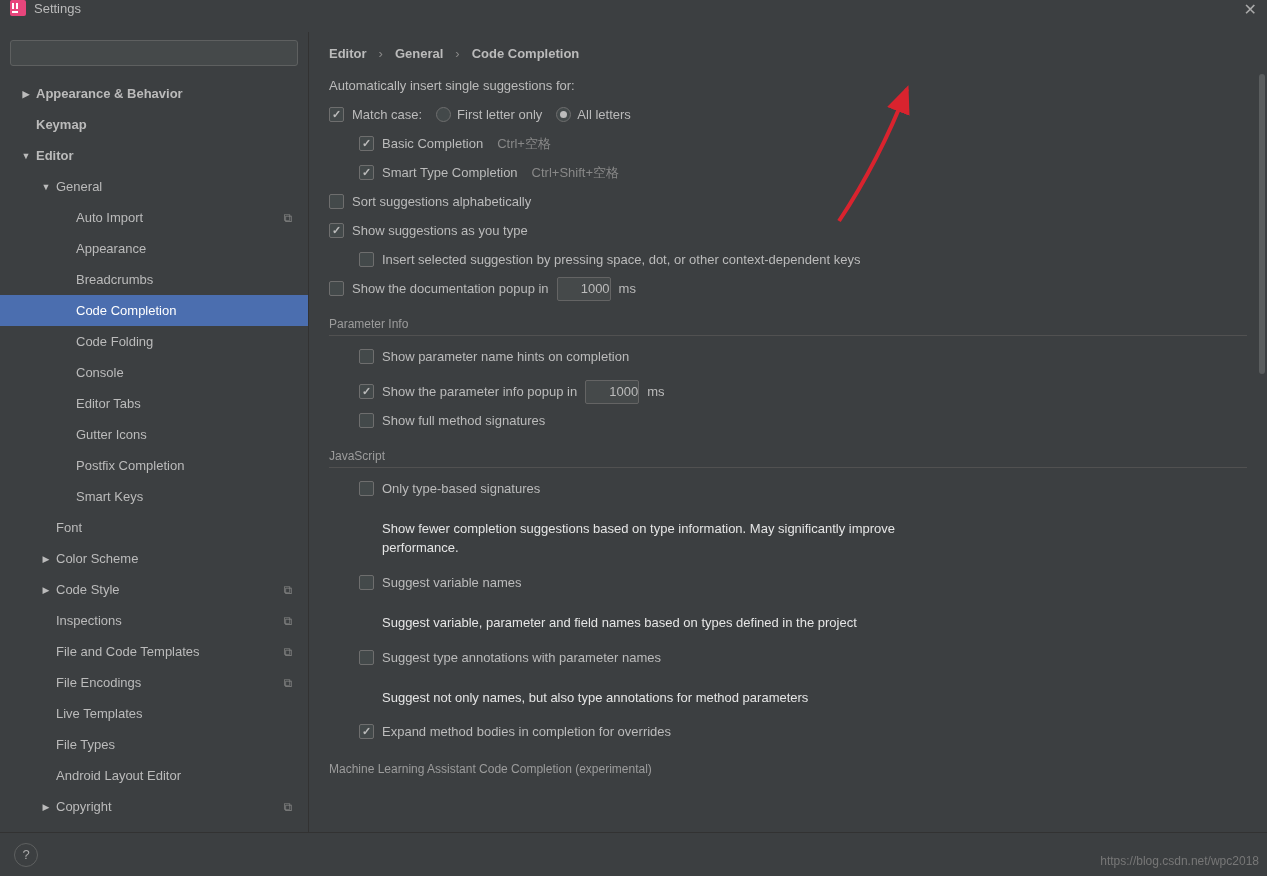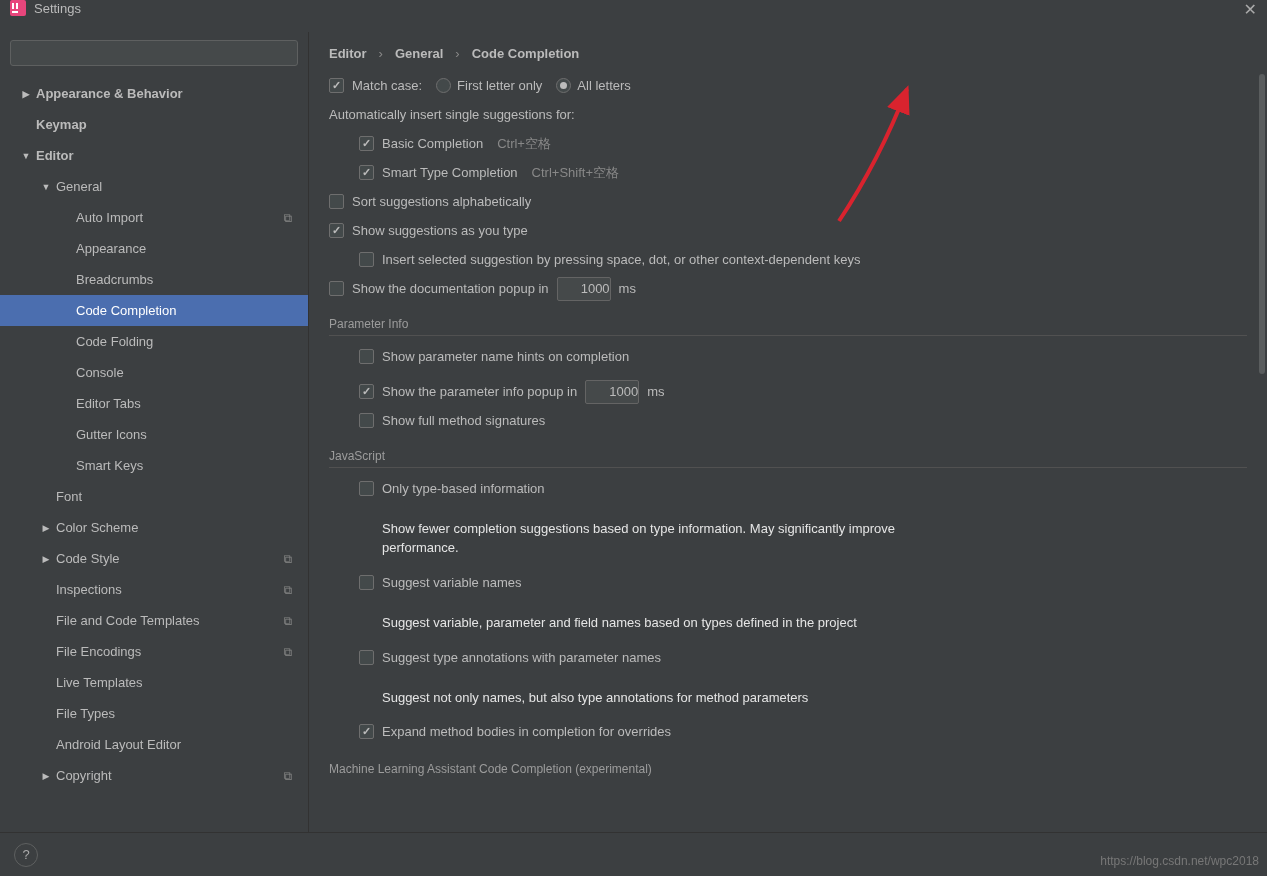--- a/index.html
+++ b/index.html
@@ -120,20 +120,24 @@
         <div class="tree-item lv2">
           <span class="arrow blank" style="font-size: 9px;">▶</span>
           <span>Editor Tabs</span>
         </div>
         <div class="tree-item lv2">
           <span class="arrow blank" style="font-size: 9px;">▶</span>
           <span>Gutter Icons</span>
         </div>
         <div class="tree-item lv2">
           <span class="arrow blank" style="font-size: 9px;">▶</span>
+          <span>Postfix Completion</span>
+        </div>
+        <div class="tree-item lv2">
+          <span class="arrow blank" style="font-size: 9px;">▶</span>
           <span>Smart Keys</span>
         </div>
         <div class="tree-item lv1">
           <span class="arrow blank" style="font-size: 9px;">▶</span>
           <span>Font</span>
         </div>
         <div class="tree-item lv1">
           <span class="arrow" style="font-size: 9px;">▶</span>
           <span>Color Scheme</span>
         </div>
@@ -191,33 +195,33 @@
       <svg class="arrow-annot" width="90" height="150">
         <defs>
             <marker id="ah" markerWidth="8" markerHeight="8" refX="6" refY="3" orient="auto">
               <path d="M0,0 L7,3 L0,6 Z" fill="#d9232e"></path>
             </marker>
           </defs>
         <path d="M10,140 Q50,80 78,8" stroke="#d9232e" stroke-width="4" fill="none" marker-end="url(#ah)"></path>
       </svg>
 
       <div class="row">
+          <span>Automatically insert single suggestions for:</span>
+        </div>
+
+      <div class="row">
         <span class="chk checked"></span>
         <span>Match case:</span>
         <span style="width:14px"></span>
         <span class="radio"></span>
         <span>First letter only</span>
         <span style="width:14px"></span>
         <span class="radio sel"></span>
         <span>All letters</span>
       </div>
-
-      <div class="row">
-          <span>Automatically insert single suggestions for:</span>
-        </div>
       <div class="row indent1">
         <span class="chk checked"></span>
         <span>Basic Completion</span>
         <span class="kbd">Ctrl+空格</span>
       </div>
       <div class="row indent1">
         <span class="chk checked"></span>
         <span>Smart Type Completion</span>
         <span class="kbd">Ctrl+Shift+空格</span>
       </div>
@@ -254,21 +258,21 @@
       </div>
       <div class="row indent1b" style="margin-top:0">
         <span class="chk"></span>
         <span>Show full method signatures</span>
       </div>
 
       <div class="section-hdr">JavaScript</div>
       <div class="group indent1b">
         <div class="row">
           <span class="chk"></span>
-          <span>Only type-based information</span>
+          <span>Only type-based signatures</span>
         </div>
         <div class="subdesc">Show fewer completion suggestions based on type information. May significantly improve performance.</div>
       </div>
       <div class="group indent1b" style="margin-top:10px">
         <div class="row">
           <span class="chk"></span>
           <span>Suggest variable names</span>
         </div>
         <div class="subdesc">Suggest variable, parameter and field names based on types defined in the project</div>
       </div>

